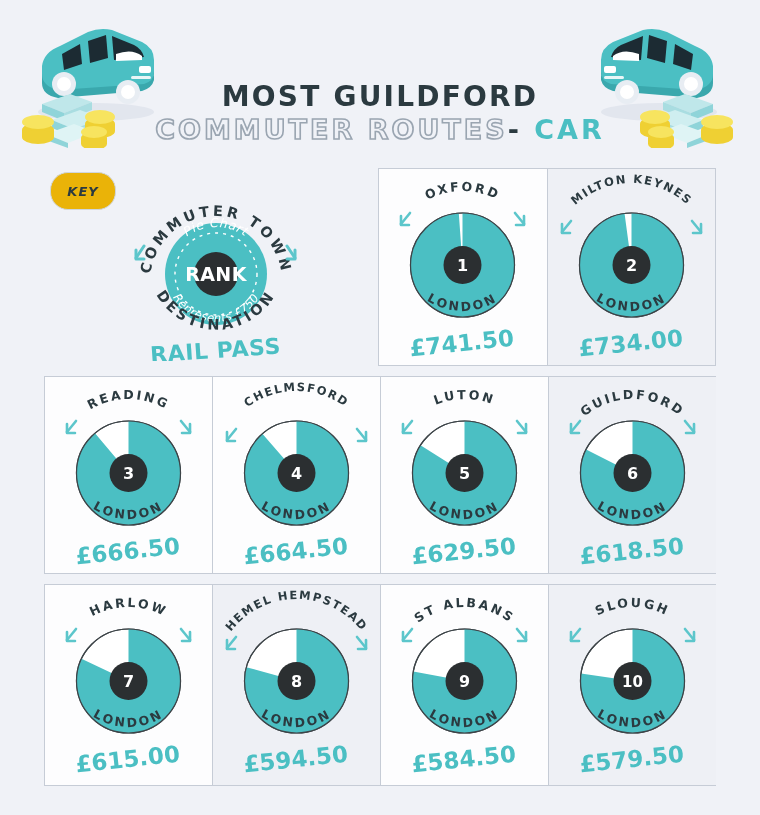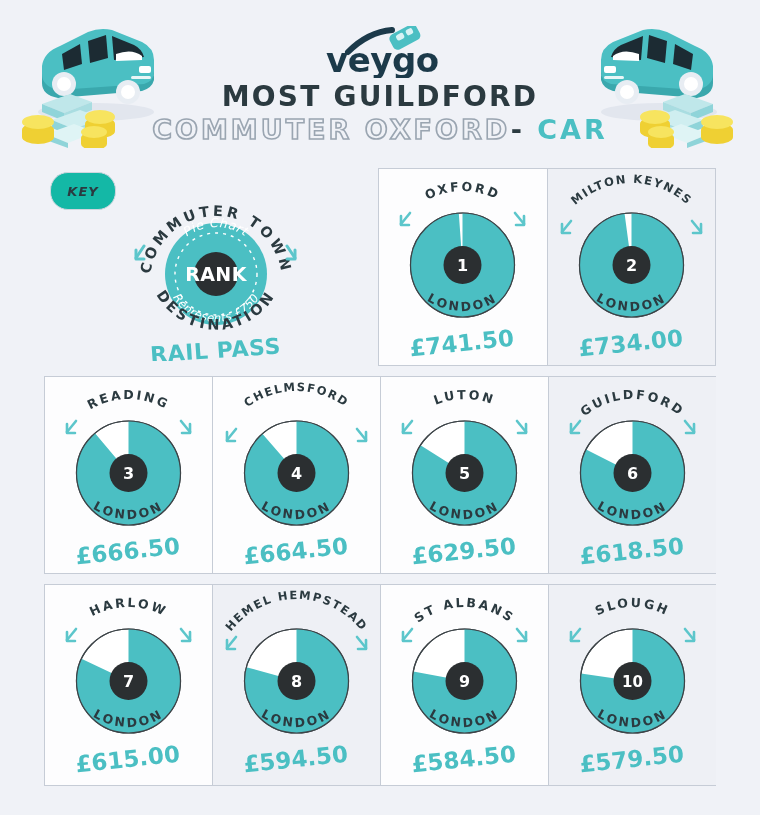--- a/index.html
+++ b/index.html
@@ -33,21 +33,21 @@
   #title-sub .accent{color:#4bbfc3;margin-top:8px;-webkit-text-stroke:0;}
 
   .hero-car{position:absolute;top:8px;}
   .hero-left{left:8px;}
   .hero-right{right:8px;}
 
   
   #key-badge{
     position:absolute;left:50px;top:172px;
     width:64px;height:36px;border-radius:18px;
-    background:#14b8a6;border:1.6px solid #cfd6de;
+    background:#eab308;border:1.6px solid #cfd6de;
     display:flex;align-items:center;justify-content:center;
     font-size:13px;font-weight:bold;font-style:italic;letter-spacing:1px;
     color:#2b3a40;font-family:"DejaVu Sans", sans-serif;
   }
   #key-diagram{position:absolute;left:130px;top:186px;width:170px;height:175px;}
 
   
   #grid-top{position:absolute;left:378px;top:168px;width:336px;height:196px;
             border:1.5px solid #c6ccd6;background:#fdfdfe;display:flex;}
   #grid-mid{position:absolute;left:44px;top:376px;width:670px;height:196px;
@@ -150,36 +150,25 @@
       </g>
       <g fill="#efd033">
         <ellipse cx="86" cy="130" rx="13" ry="6"></ellipse>
           <rect x="73" y="130" width="26" height="6"></rect>
         <ellipse cx="86" cy="136" rx="13" ry="6"></ellipse>
         <ellipse cx="86" cy="124" rx="13" ry="6" fill="#f7e45f"></ellipse>
       </g>
     </g>
   </svg>
 
-  <div id="logo-wrap">
-    <svg id="logo-svg" width="120" height="52" viewBox="0 0 120 52">
-      <path d="M28 26 Q48 6 72 4" stroke="#1c3a4a" stroke-width="6" fill="none" stroke-linecap="round"></path>
-      <g transform="rotate(-28 86 11)">
-        <rect x="70" y="2" width="30" height="17" rx="5" fill="#4bbfc3"></rect>
-        <rect x="77" y="5" width="8" height="6" rx="2" fill="#d9f3f5"></rect>
-        <rect x="88" y="5" width="7" height="6" rx="2" fill="#d9f3f5"></rect>
-      </g>
-      <text x="6" y="46" font-family="DejaVu Sans, sans-serif" font-size="34" font-weight="bold" fill="#1c3a4a" letter-spacing="-0.5">veygo</text>
-    </svg>
-  </div>
 
   <div id="title-main">MOST GUILDFORD</div>
 
   <div id="title-sub">
-    <span class="outline">COMMUTER OXFORD</span><span class="dash">-</span> <span class="accent">CAR</span>
+    <span class="outline">COMMUTER ROUTES</span><span class="dash">-</span> <span class="accent">CAR</span>
   </div>
 </div>
 
 <div id="key-badge">
   <span>KEY</span>
 </div>
 
 <svg id="key-diagram" viewBox="0 0 170 175">
   <defs>
     <path id="kArcTop" d="M 20 96 A 66 66 0 0 1 152 96"></path>

